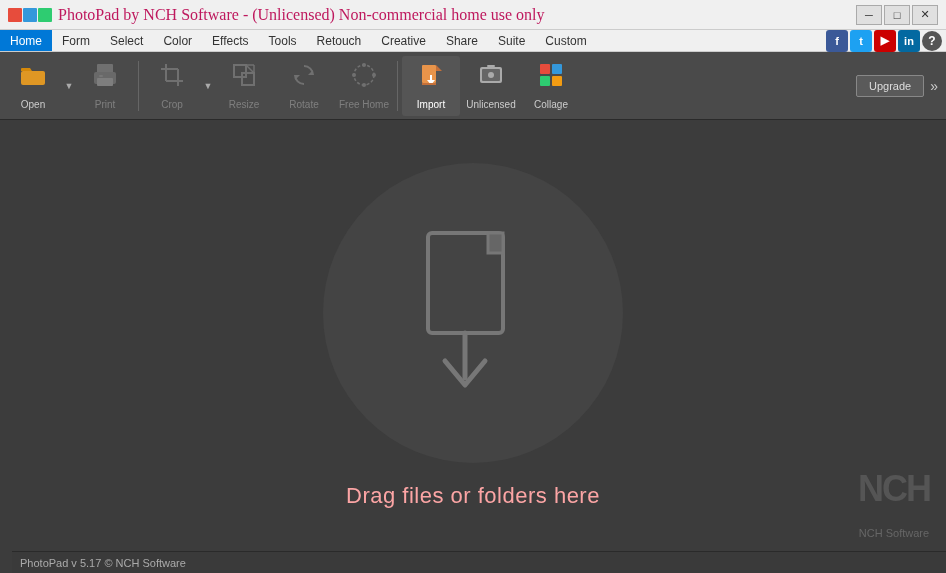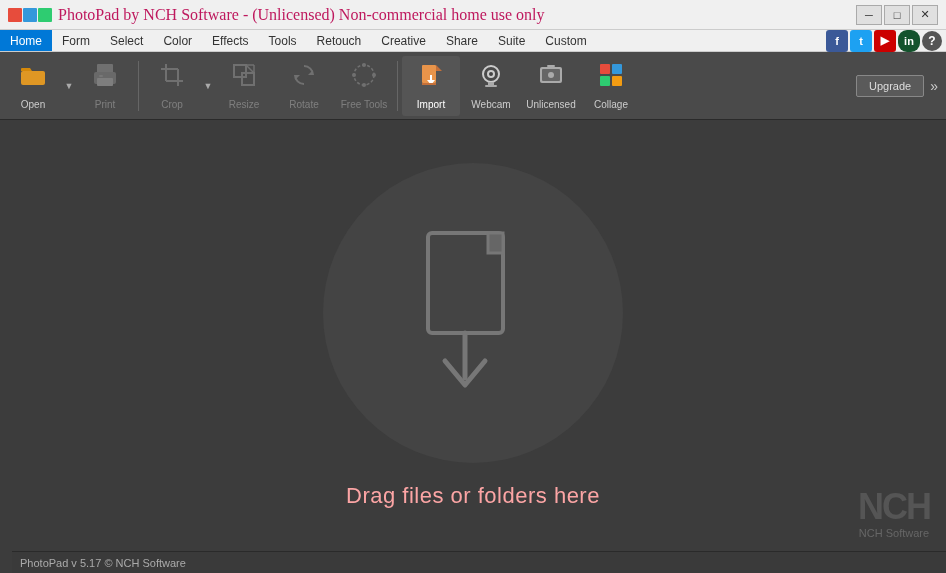--- a/index.html
+++ b/index.html
@@ -88,21 +88,21 @@
       display: flex;
       align-items: center;
       justify-content: center;
       font-size: 11px;
       font-weight: bold;
       color: white;
       cursor: pointer;
     }
     .social-fb { background: #3b5998; }
     .social-twitter { background: #1da1f2; }
-    .social-linkedin { background: #14532d; border-radius: 9px; }
+    .social-linkedin { background: #0369a1; }
     .social-help {
       background: #555;
       border-radius: 50%;
       width: 20px;
       height: 20px;
       font-size: 12px;
     }
 
     
     #toolbar {
@@ -219,21 +219,21 @@
     #nch-logo-mark {
       font-size: 36px;
       font-weight: 900;
       color: #555;
       letter-spacing: -2px;
       line-height: 1;
     }
     #nch-logo-text {
       font-size: 11px;
       color: #666;
-      margin-top: 2px;
+      margin-top: 20px;
     }
 
     
     #status-bar {
       height: 22px;
       background: #3a3a3a;
       border-top: 1px solid #2a2a2a;
       display: flex;
       align-items: center;
       padding: 0 8px;
@@ -364,50 +364,38 @@
   <div class="toolbar-btn disabled">
     <div class="btn-icon">
       <svg width="28" height="28" viewBox="0 0 28 28" fill="none">
         <ellipse cx="14" cy="14" rx="10" ry="10" stroke="#aaa" stroke-width="1.5" fill="none" stroke-dasharray="3,2"></ellipse>
         <circle cx="14" cy="4" r="2" fill="#aaa"></circle>
         <circle cx="24" cy="14" r="2" fill="#aaa"></circle>
         <circle cx="14" cy="24" r="2" fill="#aaa"></circle>
         <circle cx="4" cy="14" r="2" fill="#aaa"></circle>
       </svg>
     </div>
-    <span class="btn-label">Free Tools</span>
+    <span class="btn-label">Free Home</span>
   </div>
 
   <div class="toolbar-separator"></div>
 
   <div class="toolbar-btn import-btn" style="background:#555;">
     <div class="btn-icon">
       <svg width="28" height="28" viewBox="0 0 28 28" fill="none">
         <rect x="5" y="4" width="14" height="18" rx="1" fill="#e8944a"></rect>
         <polygon points="19,4 19,10 25,10" fill="#c4703a"></polygon>
         <line x1="14" y1="14" x2="14" y2="22" stroke="white" stroke-width="2"></line>
         <polygon points="10,19 14,24 18,19" fill="white"></polygon>
         <rect x="5" y="22" width="14" height="2" fill="#c4703a"></rect>
       </svg>
     </div>
     <span class="btn-label" style="color:#fff;">Import</span>
   </div>
 
-  <div class="toolbar-btn">
-    <div class="btn-icon">
-      <svg width="28" height="28" viewBox="0 0 28 28" fill="none">
-        <circle cx="14" cy="13" r="8" stroke="#ccc" stroke-width="2" fill="none"></circle>
-        <circle cx="14" cy="13" r="4" fill="#ccc"></circle>
-        <circle cx="14" cy="13" r="2" fill="#444"></circle>
-        <rect x="11" y="21" width="6" height="4" fill="#aaa"></rect>
-        <rect x="8" y="24" width="12" height="2" rx="1" fill="#aaa"></rect>
-      </svg>
-    </div>
-    <span class="btn-label">Webcam</span>
-  </div>
 
   <div class="toolbar-btn">
     <div class="btn-icon">
       <svg width="28" height="28" viewBox="0 0 28 28" fill="none">
         <rect x="3" y="6" width="22" height="16" rx="2" fill="#aaa"></rect>
         <rect x="5" y="8" width="18" height="12" rx="1" fill="#666"></rect>
         <circle cx="14" cy="14" r="3" fill="#aaa"></circle>
         <rect x="10" y="4" width="8" height="2" rx="1" fill="#aaa"></rect>
       </svg>
     </div>

